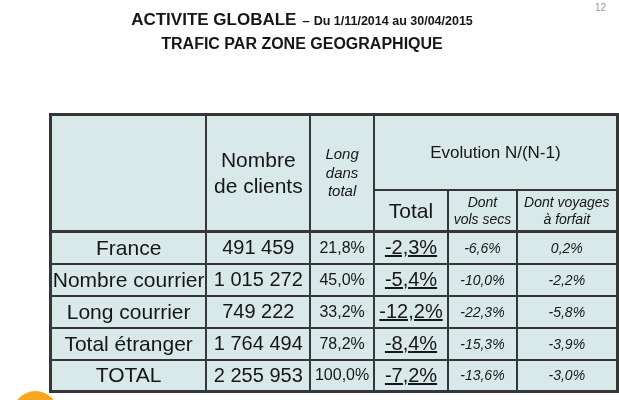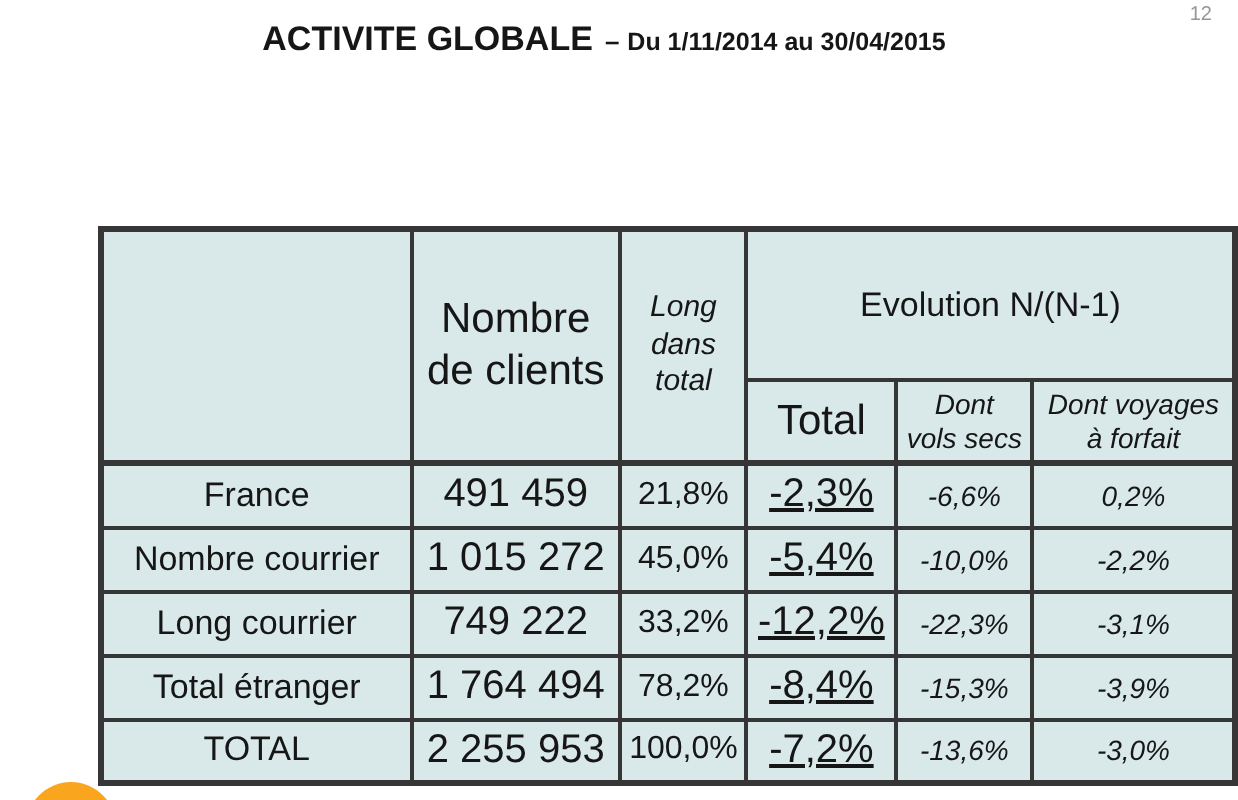--- a/index.html
+++ b/index.html
@@ -44,38 +44,39 @@
     font-size:21px;vertical-align:top;padding-top:9px;line-height:1.22;
   }
   .h-part{
     font-style:italic;font-size:15px;vertical-align:top;padding-top:13px;
     line-height:1.25;white-space:pre-line;
   }
   .h-evolution{font-size:17px;}
   .h-sub-total{font-size:21px;}
   .h-sub-italic{font-style:italic;font-size:14px;line-height:1.2;white-space:pre-line;}
   
-  .c-label{font-size:17px;}
+  .c-label{font-size:21px;}
   .c-clients{font-size:20px;text-align:right;padding-right:3px;}
   .c-part{font-size:16px;}
   .c-evo{font-size:20px;text-decoration:underline;}
   .c-small{font-style:italic;font-size:14px;}
   
   .orange-circle{
     position:absolute;left:13px;top:391px;
     width:45px;height:45px;border-radius:50%;
   }
 </style>
 </head>
 <body>
 
 <div class="page-num" style="color: rgb(150, 150, 150);">12</div>
 
 <div class="title-block">
   <div class="title-line1"><span class="title-main">ACTIVITE GLOBALE</span><span class="title-dash">–</span><span class="title-sub">Du 1/11/2014 au 30/04/2015</span></div>
+  <div class="title-line2">TRAFIC PAR ZONE GEOGRAPHIQUE</div>
 </div>
 
 <table class="zone-table">
   <colgroup>
     <col style="width:161px">
       <col style="width:106px">
       <col style="width:64px">
     <col style="width:75px">
       <col style="width:70px">
       <col style="width:104px">
@@ -112,21 +113,21 @@
       <td class="c-evo">-5,4%</td>
       <td class="c-small">-10,0%</td>
       <td class="c-small">-2,2%</td>
     </tr>
     <tr style="height:32px">
       <td class="c-label">Long courrier</td>
       <td class="c-clients">749 222</td>
       <td class="c-part">33,2%</td>
       <td class="c-evo">-12,2%</td>
       <td class="c-small">-22,3%</td>
-      <td class="c-small">-3,1%</td>
+      <td class="c-small">-5,8%</td>
     </tr>
     <tr style="height:32px">
       <td class="c-label">Total étranger</td>
       <td class="c-clients">1 764 494</td>
       <td class="c-part">78,2%</td>
       <td class="c-evo">-8,4%</td>
       <td class="c-small">-15,3%</td>
       <td class="c-small">-3,9%</td>
     </tr>
     <tr style="height:32px">

